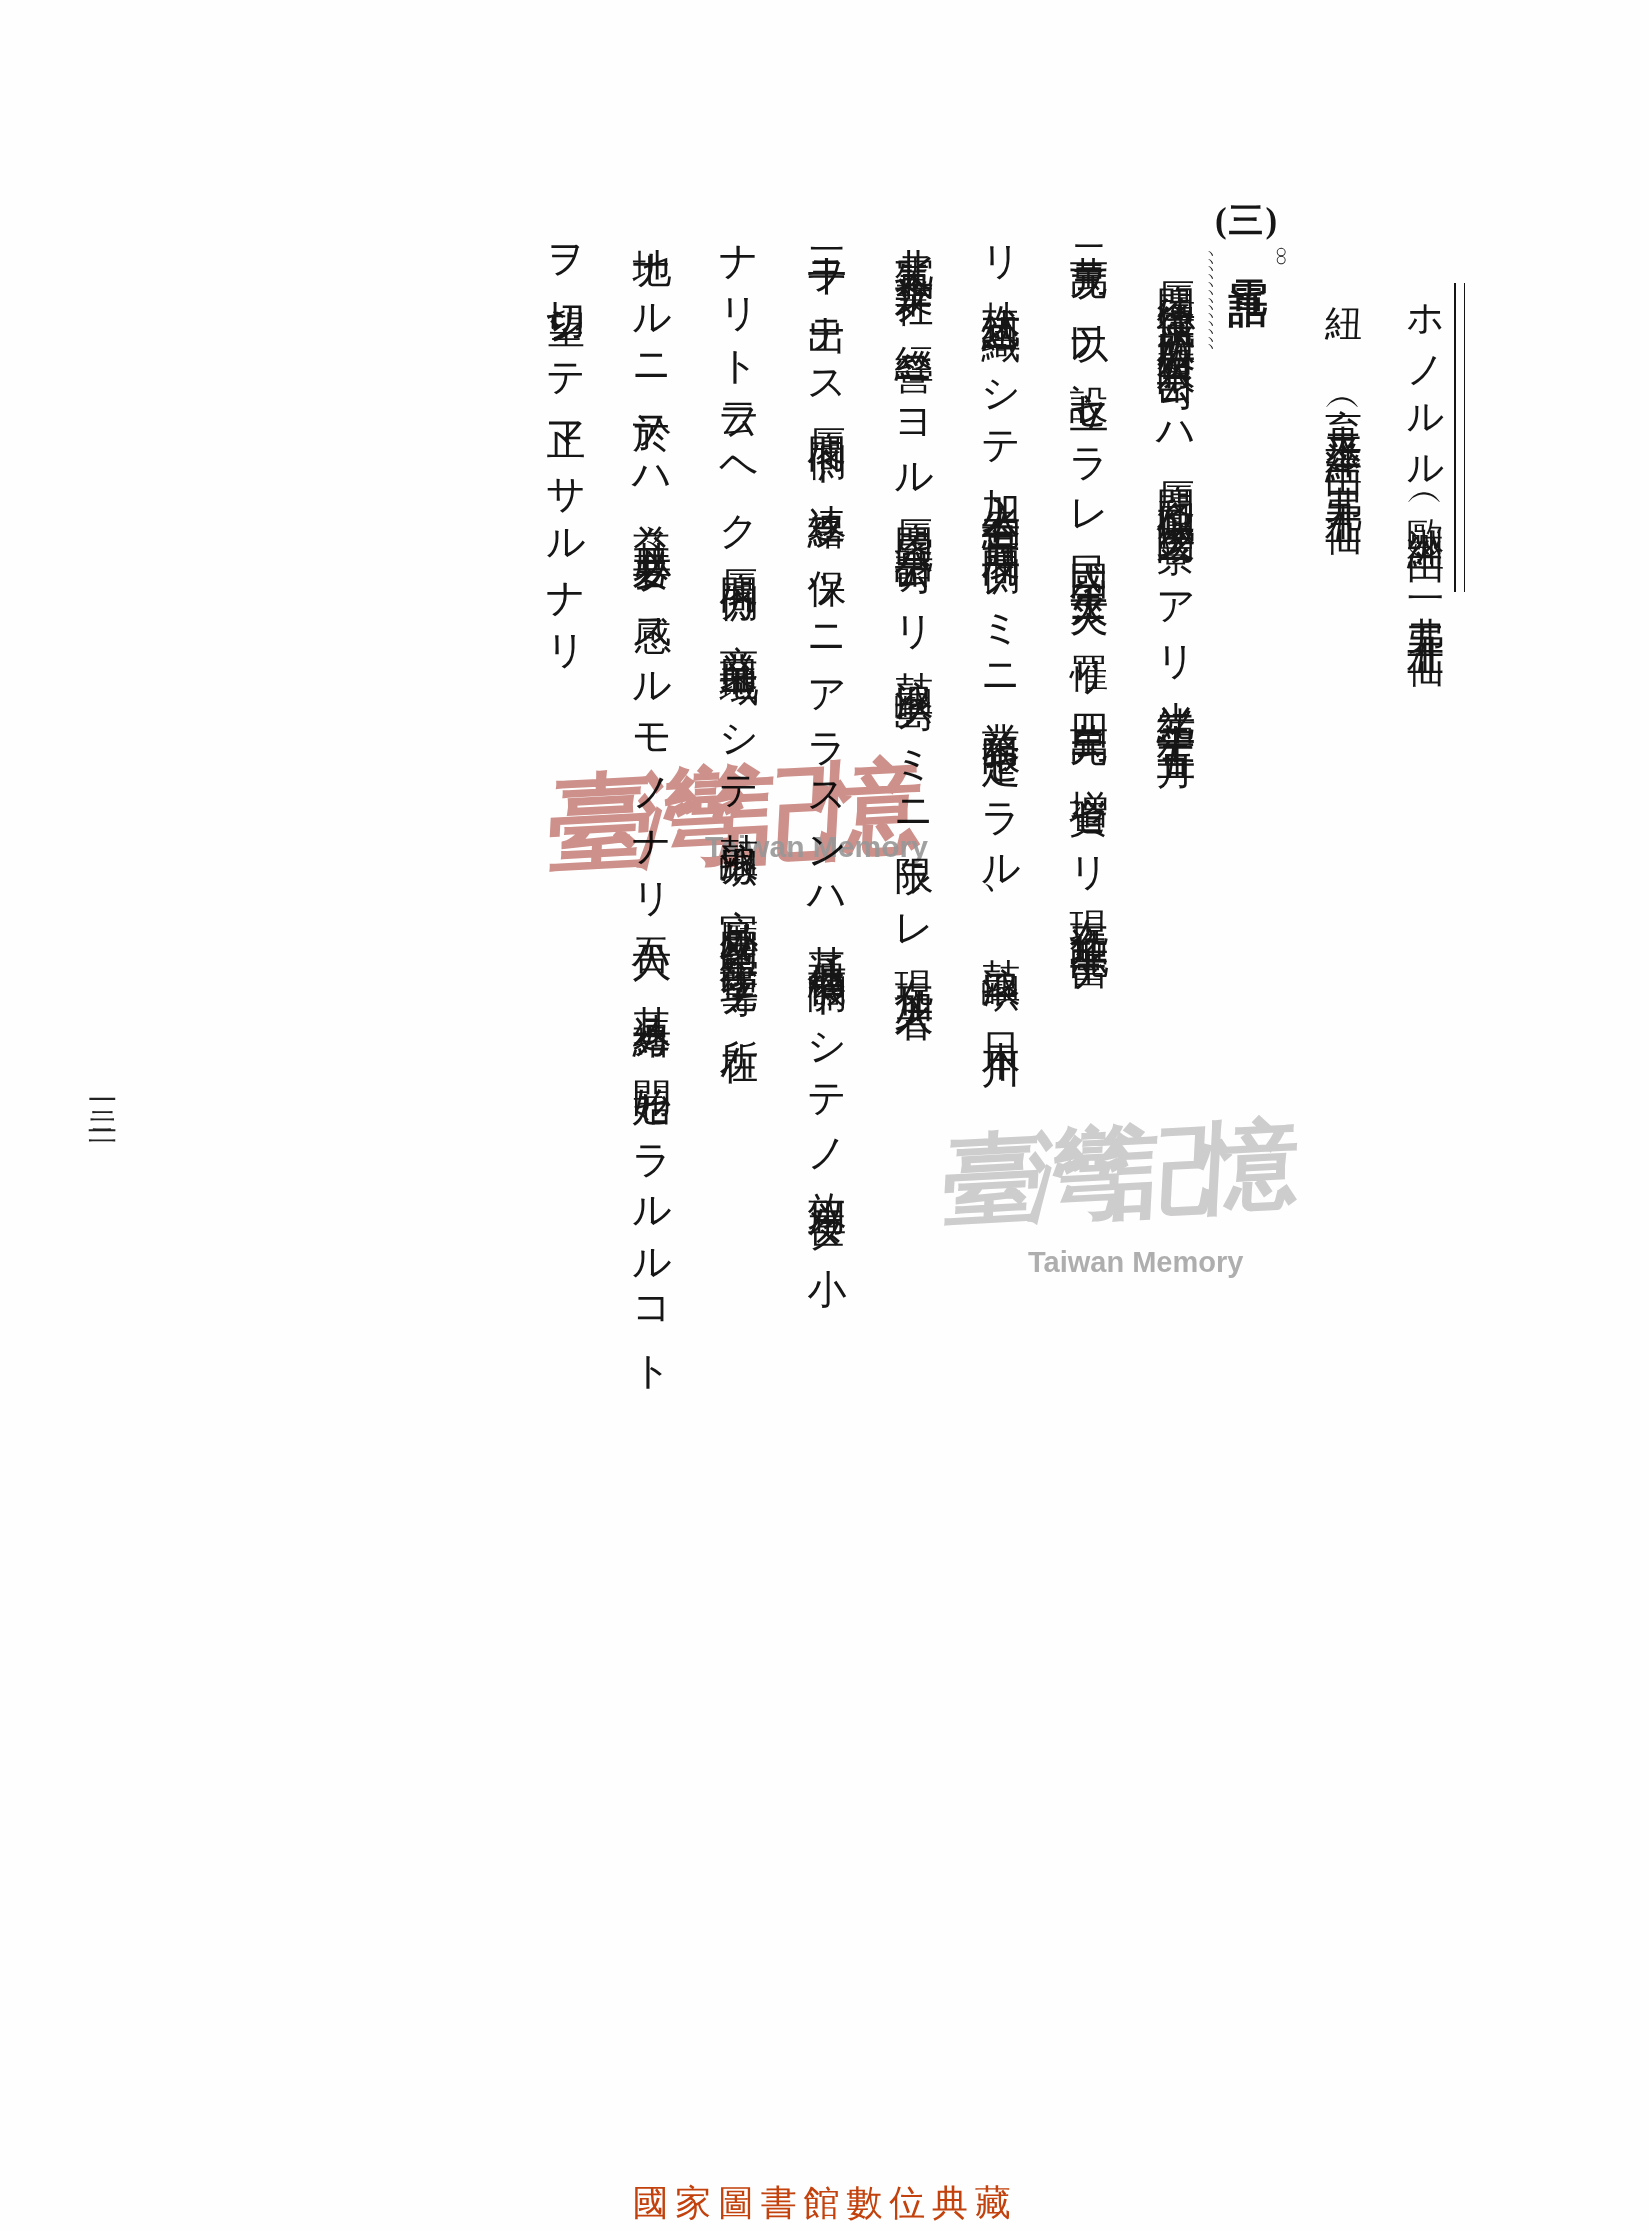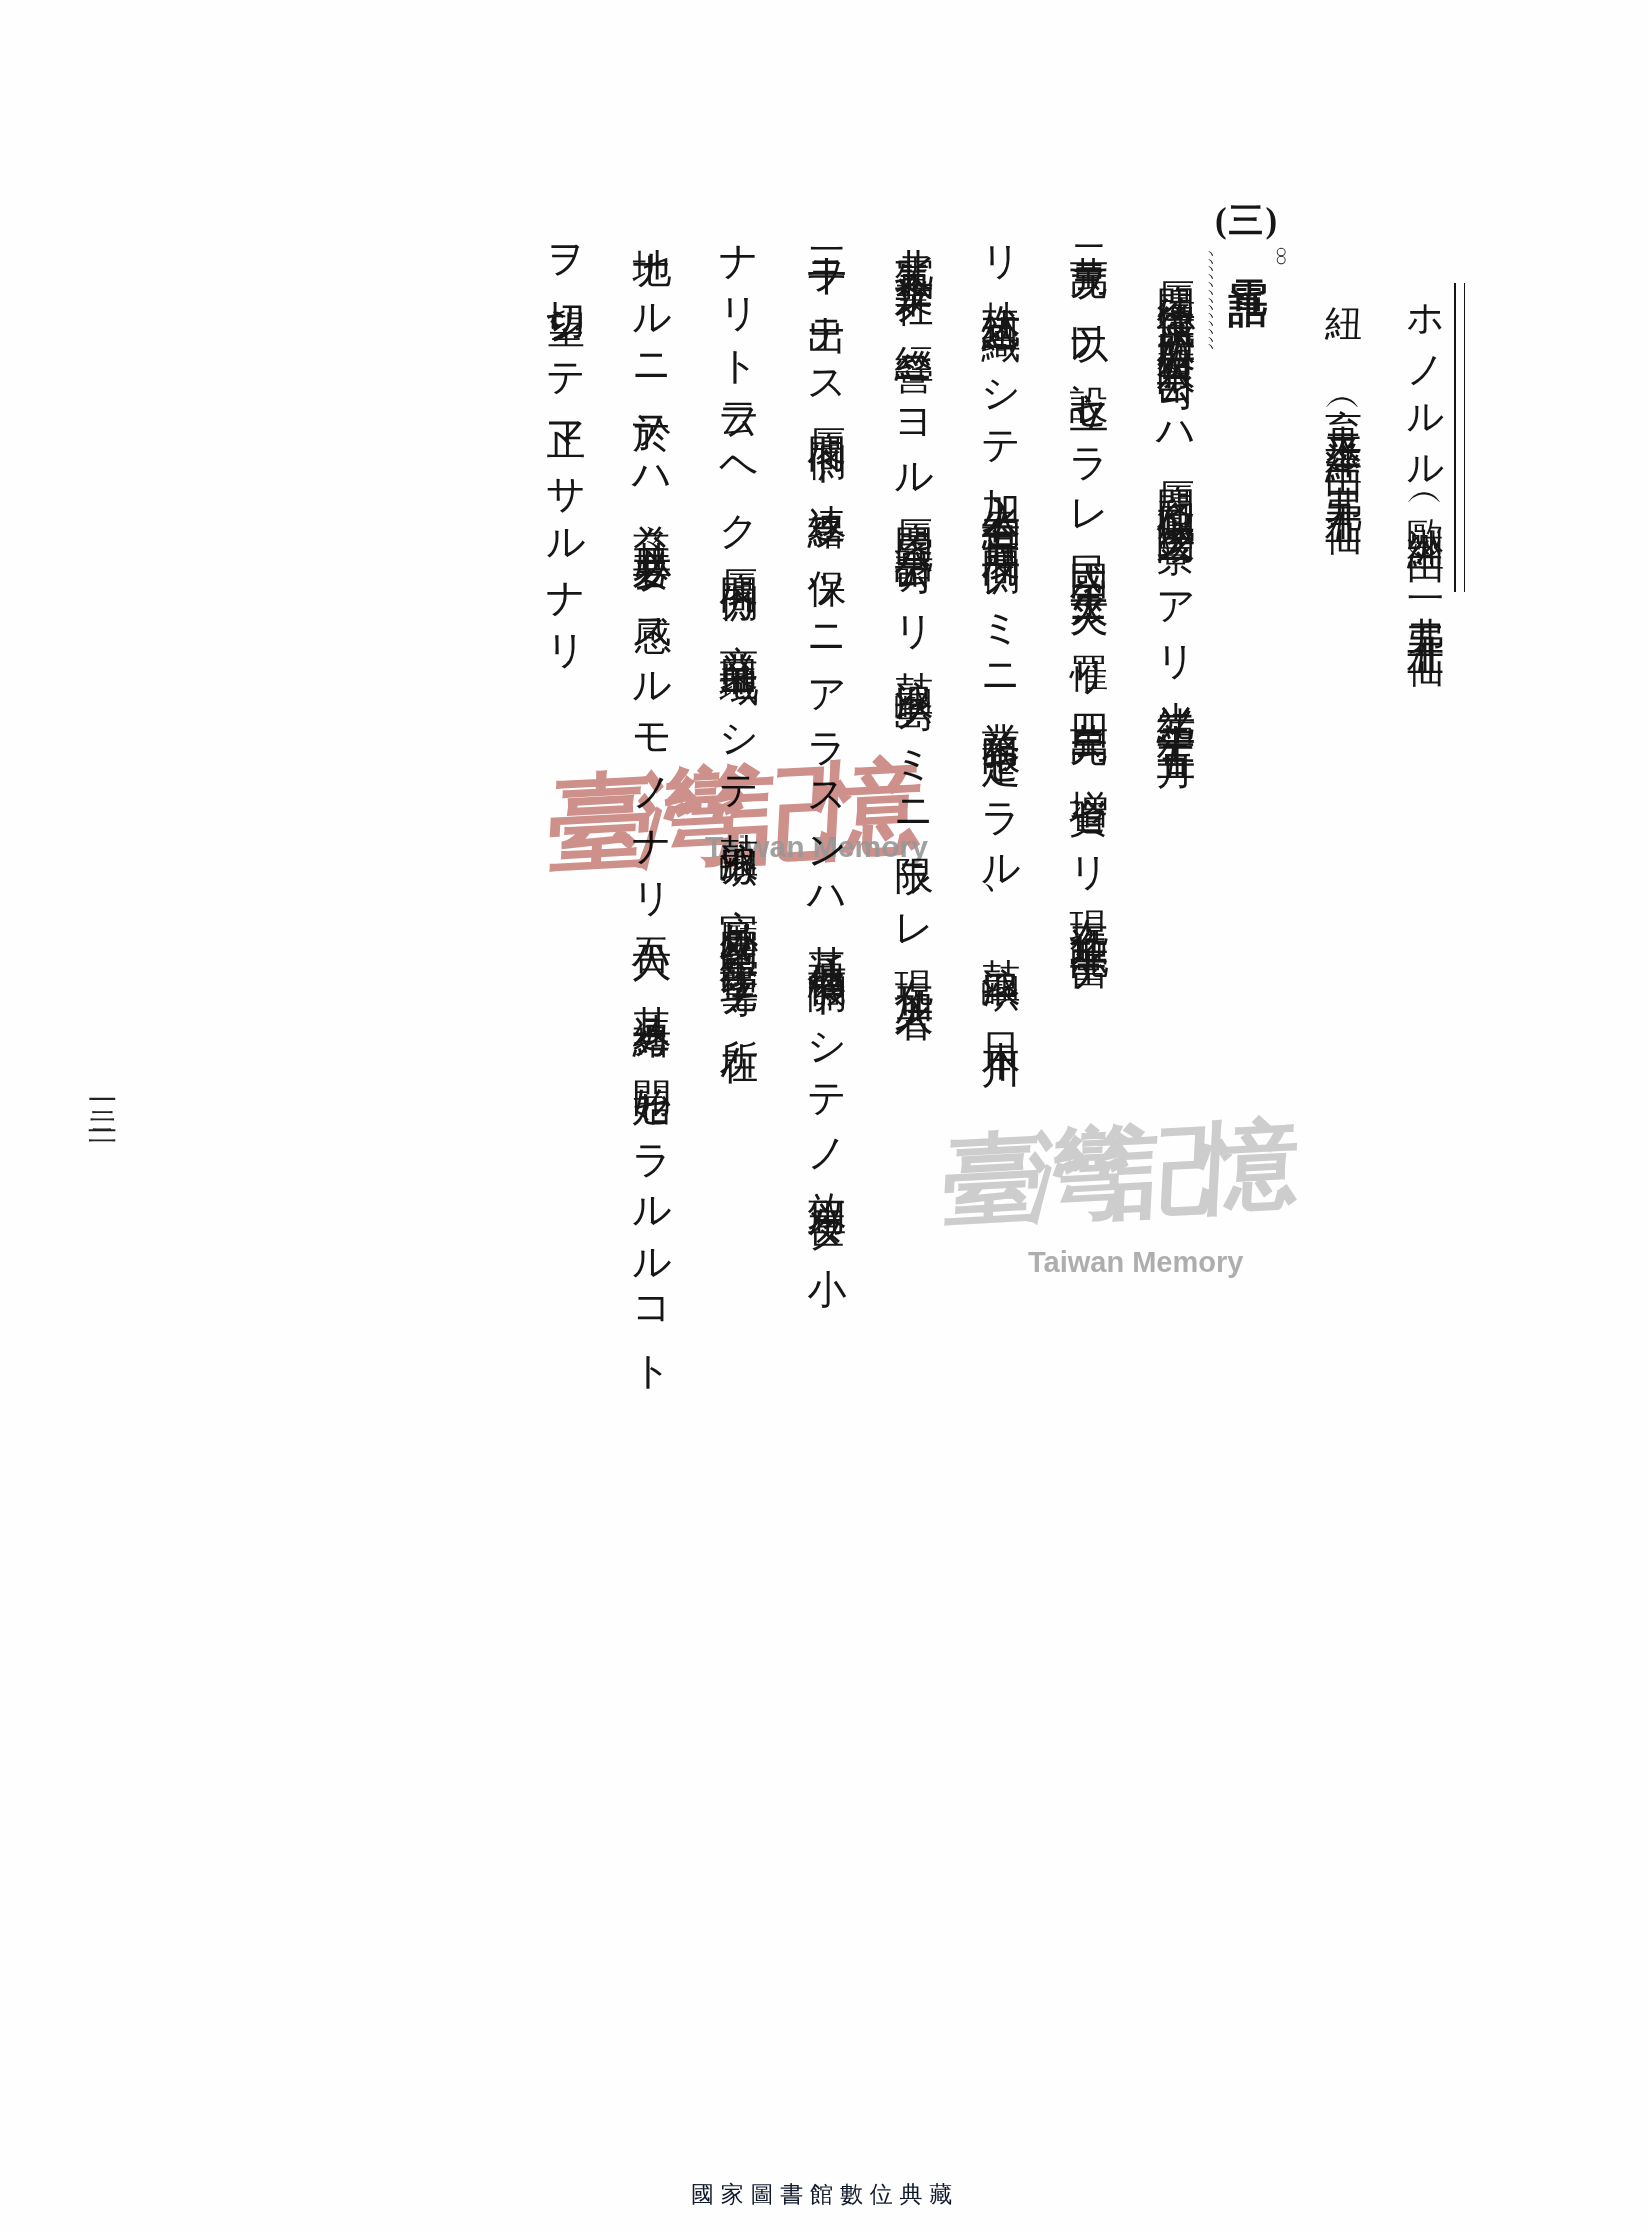--- a/index.html
+++ b/index.html
@@ -29,21 +29,21 @@
     position:absolute;width:7.8px;
     border-left:2.9px solid #151515;border-right:1.9px solid #151515;
   }
   .page-num{
     position:absolute;writing-mode:vertical-rl;text-orientation:upright;
     font-size:29px;letter-spacing:5.8px;color:#222;
   }
   .footer{
     position:absolute;left:50%;transform:translateX(-50%);
     font-family:"Liberation Sans","DejaVu Sans",sans-serif;
-    font-size:23px;letter-spacing:6.8px;color:#0f172a;
+    font-size:36px;letter-spacing:6.8px;color:#c2410c;
   }
   .wm{position:absolute;mix-blend-mode:multiply;pointer-events:none;}
   .wm-cjk{
     font-family:"DejaVu Serif","Liberation Serif",serif;
     font-weight:bold;white-space:nowrap;
     transform:rotate(-3deg) skewX(-6deg);
   }
   .wm1 .wm-cjk{font-size:105px;letter-spacing:-15.5px;color:#c0736c;opacity:.78;}
   .wm2 .wm-cjk{font-size:99px;letter-spacing:-13.6px;color:#b0adad;opacity:.6;}
   .wm-latin{

